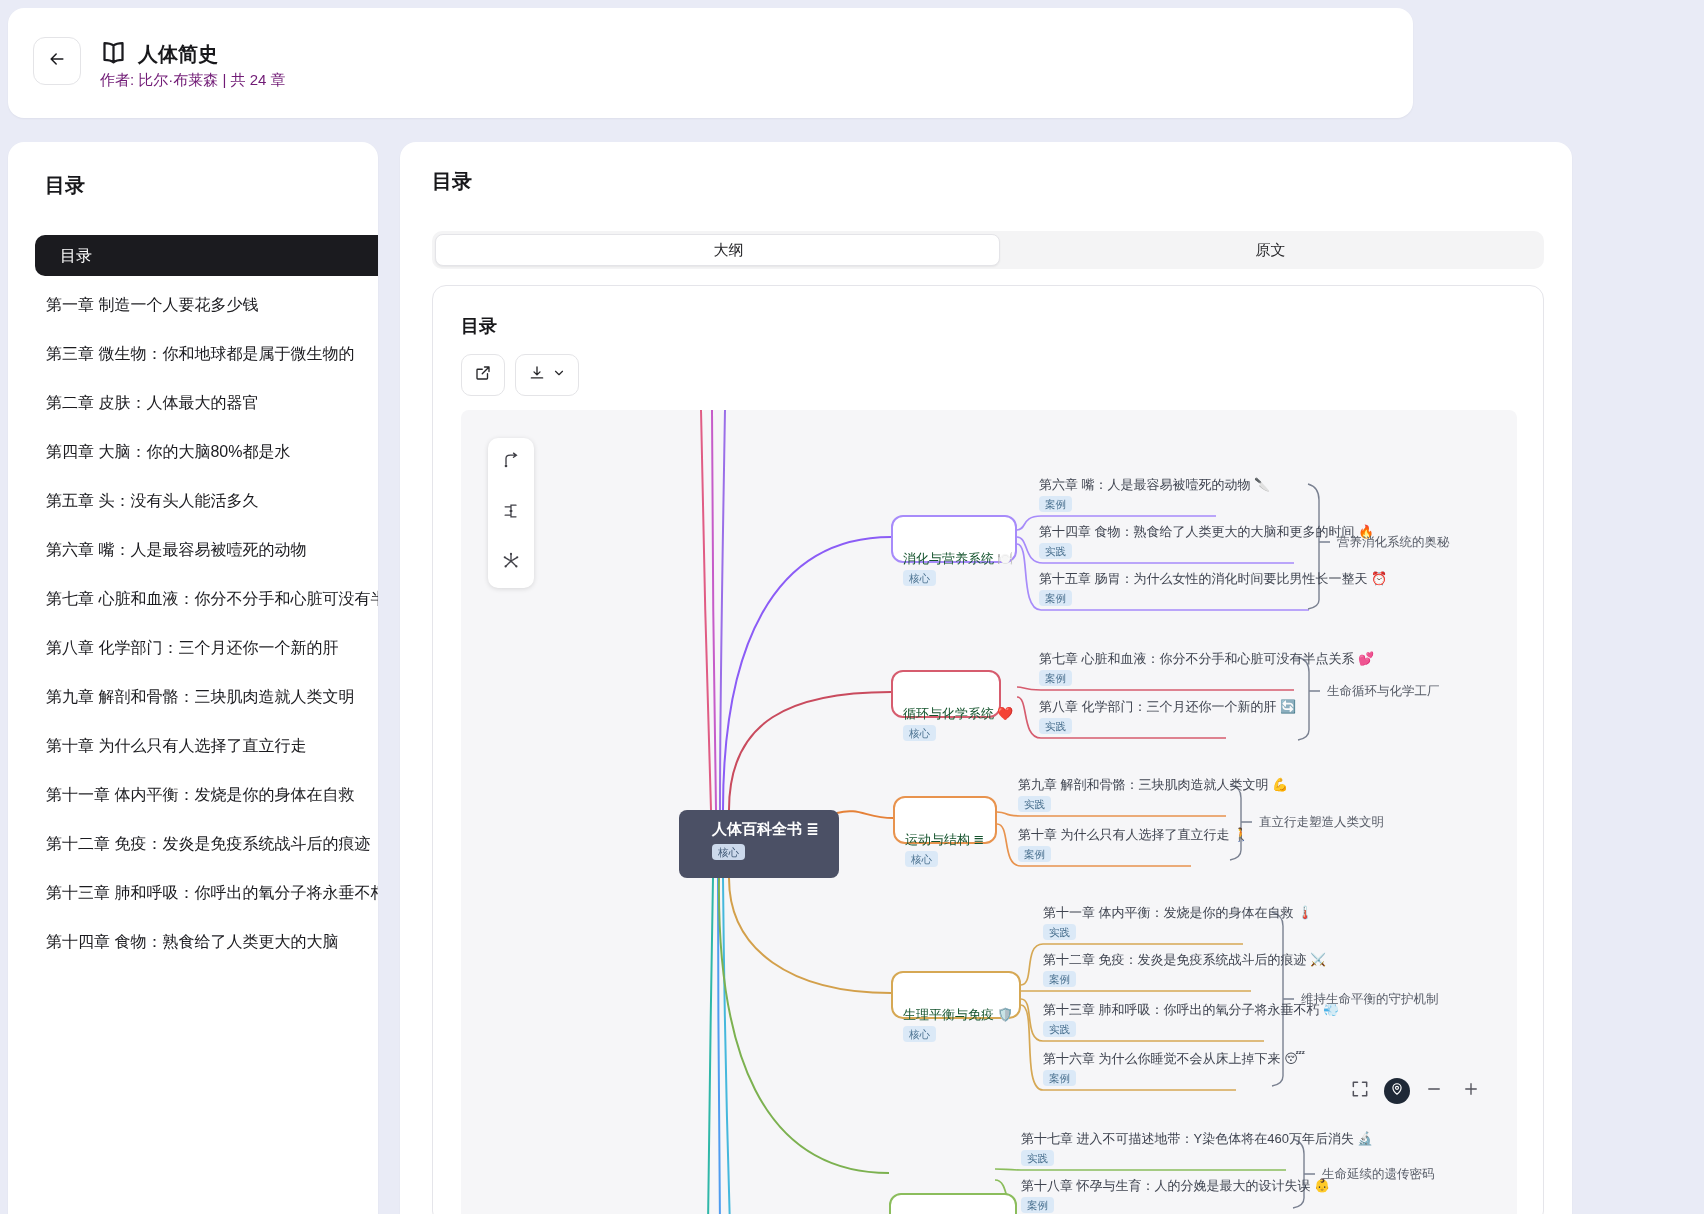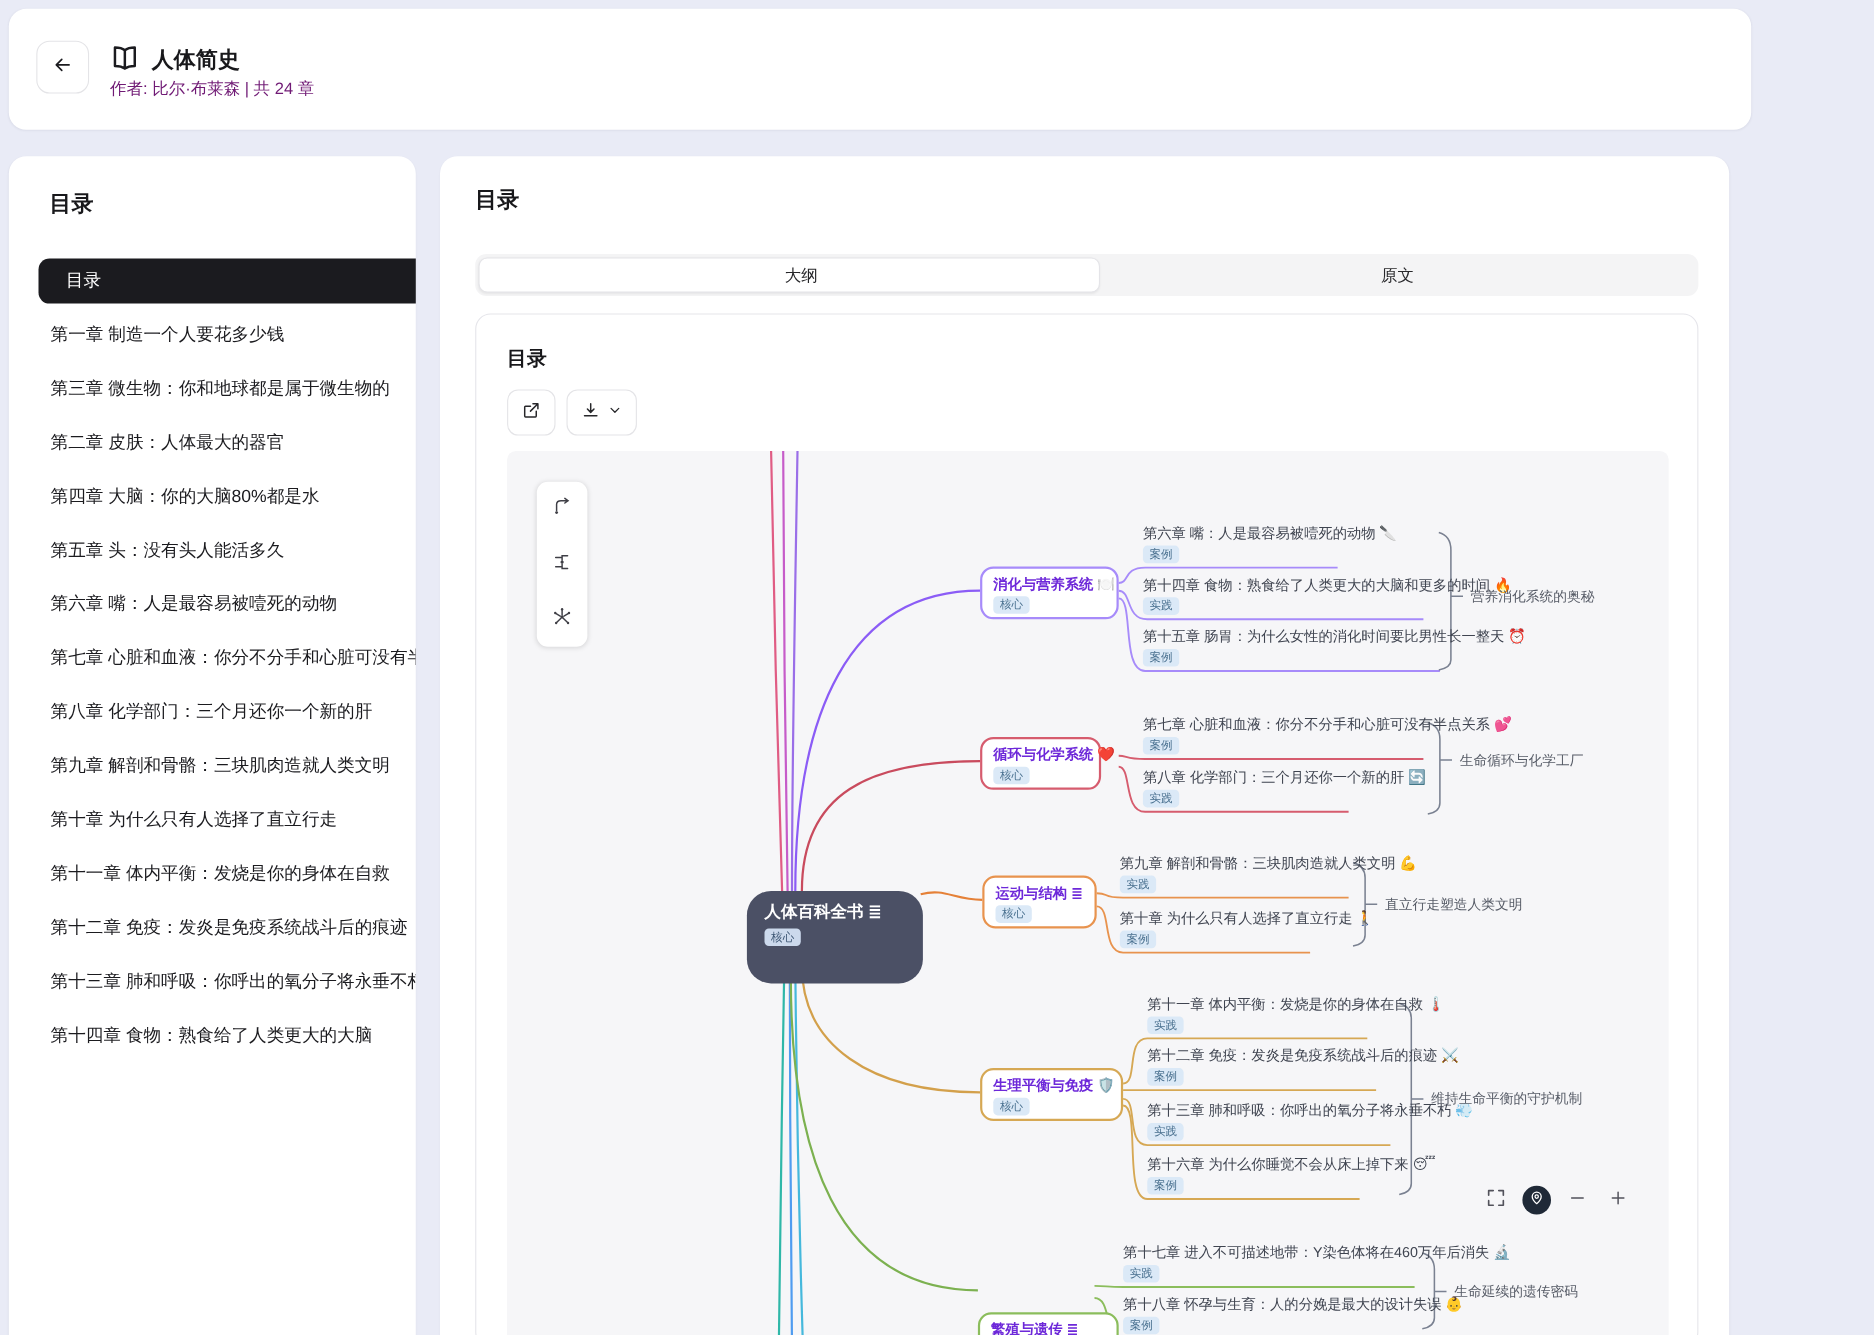--- a/index.html
+++ b/index.html
@@ -4,21 +4,21 @@
 <style>
   html,body{margin:0;padding:0;}
   body{
     width:1704px;height:1214px;position:relative;overflow:hidden;
     background:#e9ebf6;
     font-family:"Liberation Sans","DejaVu Sans",sans-serif;
     color:#18181b;
   }
   .card{position:absolute;background:#fff;border-radius:16px;box-shadow:0 1px 2px rgba(16,24,40,.05);}
   
-  #header{left:8px;top:8px;width:1584px;height:110px;}
+  #header{left:8px;top:8px;width:1405px;height:110px;}
   .back-btn{position:absolute;left:25px;top:29px;width:46px;height:46px;border:1px solid #e4e4e7;
     border-radius:12px;background:#fff;display:flex;align-items:center;justify-content:center;cursor:pointer;}
   .hdr-book{position:absolute;left:92px;top:32px;}
   .hdr-title{position:absolute;left:130px;top:33px;font-size:20px;font-weight:700;}
   .hdr-sub{position:absolute;left:92px;top:63px;font-size:15px;color:#701a75;}
   
   #sidebar{left:8px;top:142px;width:370px;height:1090px;overflow:hidden;}
   .sb-head{margin:30px 0 0 37px;font-size:20px;font-weight:700;}
   .toc{margin-top:36px;}
   .toc-item{height:49px;line-height:49px;padding-left:38px;font-size:16px;color:#1b1b1f;
@@ -41,27 +41,27 @@
     align-items:center;justify-content:center;gap:6px;cursor:pointer;padding:0 12px;}
   
   .canvas{position:absolute;left:28px;top:124px;width:1056px;height:816px;background:#f6f6f8;
     border-radius:8px;overflow:hidden;}
   .mm-toolbar{position:absolute;left:27px;top:28px;width:46px;background:#fff;border-radius:10px;
     box-shadow:0 1px 5px rgba(0,0,0,.13);display:flex;flex-direction:column;}
   .mm-tool{width:46px;height:50px;display:flex;align-items:center;justify-content:center;cursor:pointer;}
   svg.edges{position:absolute;left:0;top:0;}
   .badge{display:inline-block;background:#dbe9f7;color:#49708f;font-size:10.5px;line-height:16px;
     padding:0 6px;border-radius:4px;}
-  .mm-center{position:absolute;left:218px;top:400px;width:160px;height:84px;background:#4b5065;
-    border-radius:22px;padding:10px 16px;box-sizing:border-box;cursor:pointer;}
+  .mm-center{position:absolute;left:218px;top:400px;width:160px;height:68px;background:#4b5065;
+    border-radius:8px;padding:10px 33px;box-sizing:border-box;cursor:pointer;}
   .mm-center-title{font-size:15px;font-weight:700;color:#fff;white-space:nowrap;}
   .mm-center .badge{margin-top:5px;background:#ccd9ec;color:#3c5573;}
   .mm-branch{position:absolute;background:#fff;border:2px solid #999;border-radius:12px;
     padding:5px 10px;box-sizing:border-box;height:48px;white-space:nowrap;cursor:pointer;}
-  .mm-branch-title{font-size:13px;font-weight:700;color:#6d28d9;}
+  .mm-branch-title{font-size:13px;font-weight:400;color:#14532d;margin-top:28px;}
   .mm-child{position:absolute;cursor:pointer;}
   .mm-child-title{font-size:13px;color:#3f4450;white-space:nowrap;}
   .mm-child .badge{margin-top:2px;}
   .mm-group{position:absolute;font-size:12.5px;color:#565b66;white-space:nowrap;}
   .mm-controls{position:absolute;left:886px;top:668px;display:flex;align-items:center;gap:11px;}
   .ctl{width:26px;height:26px;display:flex;align-items:center;justify-content:center;cursor:pointer;}
   .pin-btn{width:26px;height:26px;border-radius:50%;background:#1f2937;display:flex;align-items:center;
     justify-content:center;cursor:pointer;}
 </style>
 </head>

